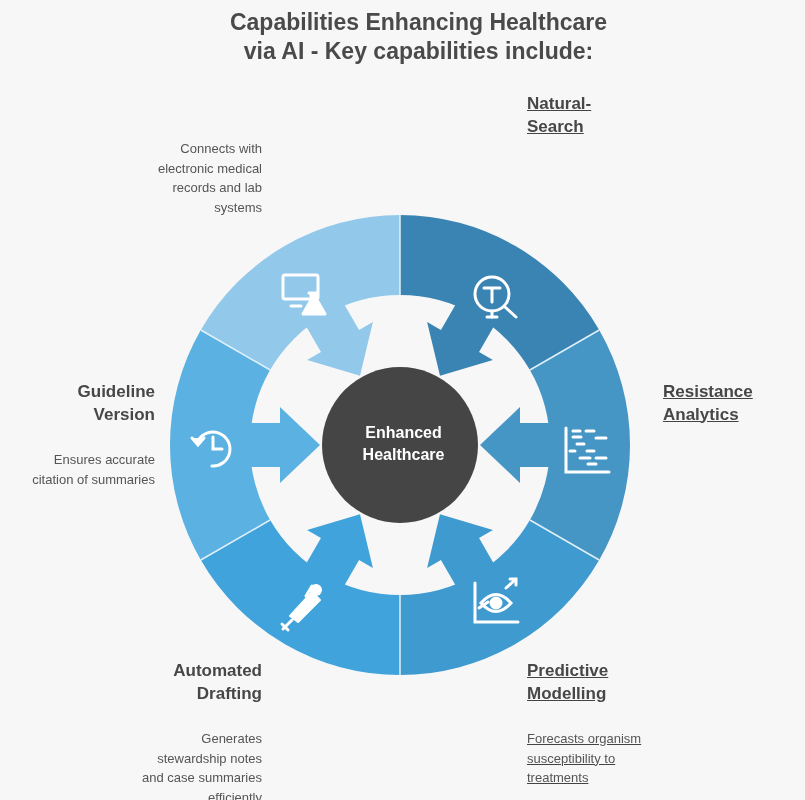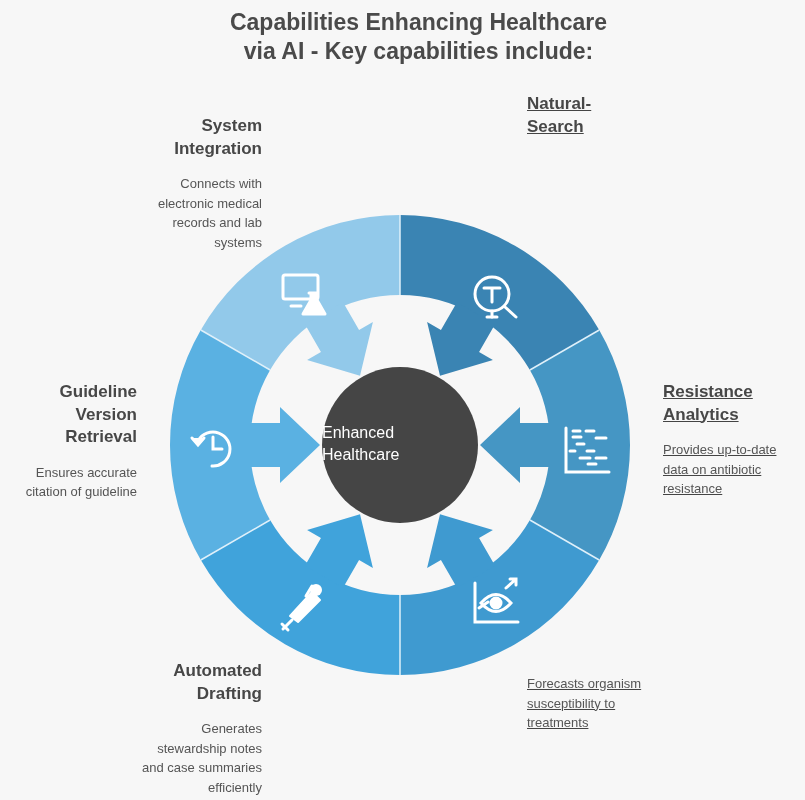--- a/index.html
+++ b/index.html
@@ -18,29 +18,29 @@
       color: #4a4a4a;
       margin-left: 16px;
     }
     .title div { white-space: nowrap; }
     svg.wheel { position: absolute; left: 0; top: 0; }
     .label { position: absolute; width: 210px; }
     .label .head {
       font-size: 17px; font-weight: bold; line-height: 22.5px; color: #474747;
     }
     .label .desc {
-      margin-top: 14px;
+      margin-top: 24px;
       font-size: 13px; line-height: 19.5px; color: #555555;
     }
     .label.right { text-align: right; }
     .label.left { text-align: left; text-decoration: underline; }
     .center-text {
       position: absolute; left: 322px; top: 422px; width: 163px;
-      color: #ffffff;
-      font-size: 16px; font-weight: normal; line-height: 22px;
+      text-align: center; color: #ffffff;
+      font-size: 16px; font-weight: bold; line-height: 22px;
     }
   </style>
 </head>
 <body>
 
 <div class="title">
   <div>Capabilities Enhancing Healthcare</div>
   <div>via AI - Key capabilities include:</div>
 </div>
 
@@ -131,75 +131,69 @@
     <path d="M213,437 L213,449 L222,449"></path>
   </g>
 </svg>
 
 <div class="center-text">
   <div>Enhanced</div>
   <div>Healthcare</div>
 </div>
 
 <div class="label right" style="left:52px; top:115px;">
-  <div class="head">
-    <div>System</div>
-    <div>Integration</div>
-  </div>
   <div class="desc">
     <div>Connects with</div>
     <div>electronic medical</div>
     <div>records and lab</div>
     <div>systems</div>
   </div>
 </div>
 
 <div class="label left" style="left:527px; top:93px;">
   <div class="head">
     <div>Natural-</div>
     <div>Search</div>
   </div>
 </div>
 
 <div class="label left" style="left:663px; top:381px; width:140px;">
   <div class="head">
     <div>Resistance</div>
     <div>Analytics</div>
   </div>
-  <div class="desc">
-    <div>Provides up-to-date</div>
-    <div>data on antibiotic</div>
-    <div>resistance</div>
-  </div>
 </div>
 
-<div class="label right" style="left:0px; top:381px; width:137px;">
+<div class="label right" style="left:0px; top:381px; width:137px;padding-left:18px;">
   <div class="head">
     <div>Guideline</div>
     <div>Version</div>
-    <div>Retrieval</div>
   </div>
   <div class="desc">
     <div>Ensures accurate</div>
-    <div>citation of guideline</div>
+    <div>citation of summaries</div>
   </div>
 </div>
 
 <div class="label right" style="left:52px; top:660px;">
   <div class="head">
     <div>Automated</div>
     <div>Drafting</div>
   </div>
   <div class="desc">
     <div>Generates</div>
     <div>stewardship notes</div>
     <div>and case summaries</div>
     <div>efficiently</div>
   </div>
 </div>
 
 <div class="label left" style="left:527px; top:660px;">
+  <div class="head">
+    <div>Predictive</div>
+    <div>Modelling</div>
+  </div>
   <div class="desc">
     <div>Forecasts organism</div>
     <div>susceptibility to</div>
     <div>treatments</div>
   </div>
 </div>
 
 </body></html>

